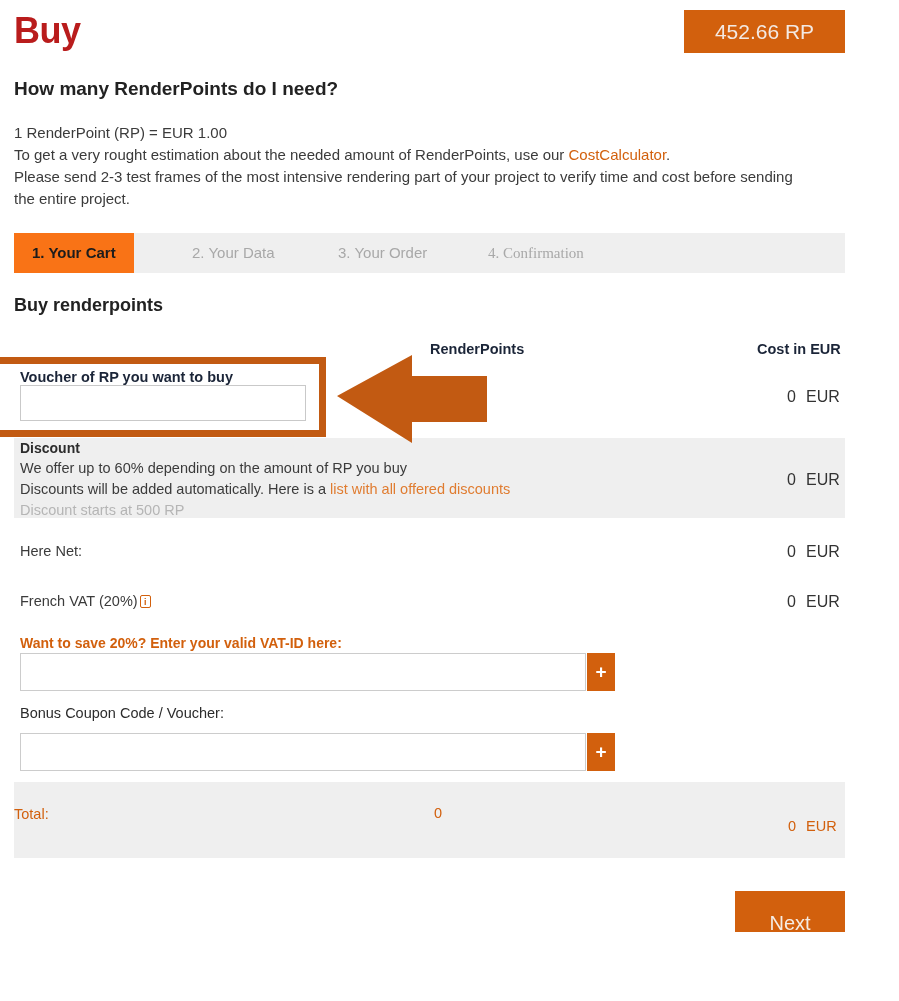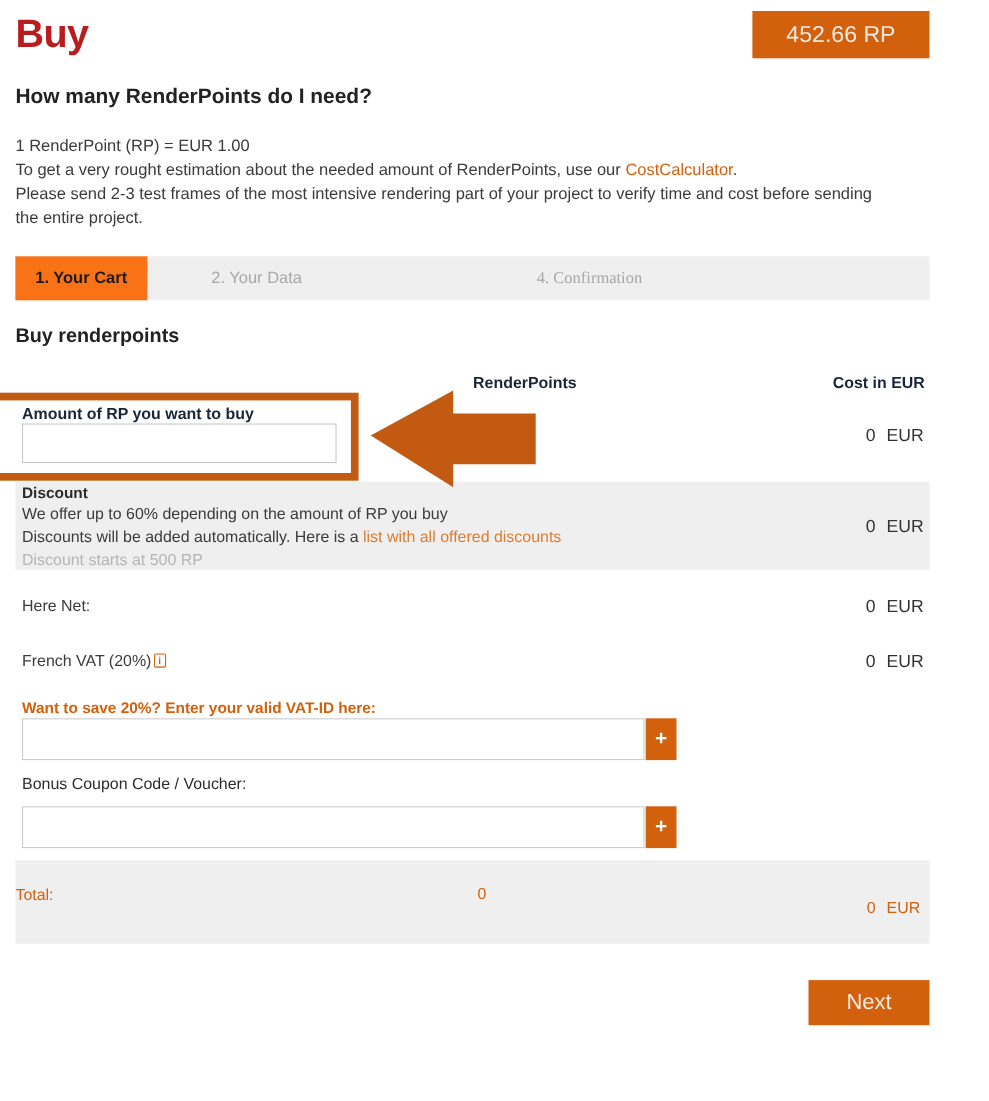--- a/index.html
+++ b/index.html
@@ -291,21 +291,21 @@
     left: 735px; top: 891px;
     width: 110px; height: 41px;
     background: #d2600d;
     color: #f5ece4;
     border: none;
     font-size: 20px;
     font-family: "Liberation Sans", sans-serif;
     cursor: pointer;
     text-align: center;
     line-height: 41px;
-    padding: 0;
+    padding: 12px;
   }
 </style>
 </head>
 <body>
 
 <div class="page">
 
   <h1 class="page-title">Buy</h1>
 
   <div class="rp-badge">452.66 RP</div>
@@ -314,29 +314,30 @@
 
   <div class="intro">
     <span class="ln">1 RenderPoint (RP) = EUR 1.00</span>
     <span class="ln"><span>To get a very rought estimation about the needed amount of RenderPoints, use our </span><a class="lnk" href="#">CostCalculator</a><span>.</span></span>
     <span class="ln">Please send 2-3 test frames of the most intensive rendering part of your project to verify time and cost before sending the entire project.</span>
   </div>
 
   <div class="tabbar">
     <div class="tab active" style="left:0px;">1. Your Cart</div>
     <div class="tab" style="left:160px;">2. Your Data</div>
+    <div class="tab" style="left:306px;">3. Your Order</div>
     <div class="tab" style="left:456px;font-family:Liberation Serif, serif;">4. Confirmation</div>
   </div>
 
   <h3 class="section-title">Buy renderpoints</h3>
 
   <div class="col-head rp">RenderPoints</div>
   <div class="col-head cost">Cost in EUR</div>
 
-  <div class="amount-label">Amount of RP you want to buy</div>
+  <div class="amount-label">Voucher of RP you want to buy</div>
   <input class="amount-input" type="text" placeholder="" style="">
 
   <div class="value-num" style="left:782px; top:388px; width:14px;">0</div>
   <div class="value-cur" style="left:806px; top:388px;">EUR</div>
 
   <div class="grey-band discount-band"></div>
   <div class="disc-title">Discount</div>
   <div class="disc-l1">We offer up to 60% depending on the amount of RP you buy</div>
   <div class="disc-l2"><span>Discounts will be added automatically. Here is a </span><a class="lnk-light" href="#">list with all offered discounts</a></div>
   <div class="disc-l3">Discount starts at 500 RP</div>

